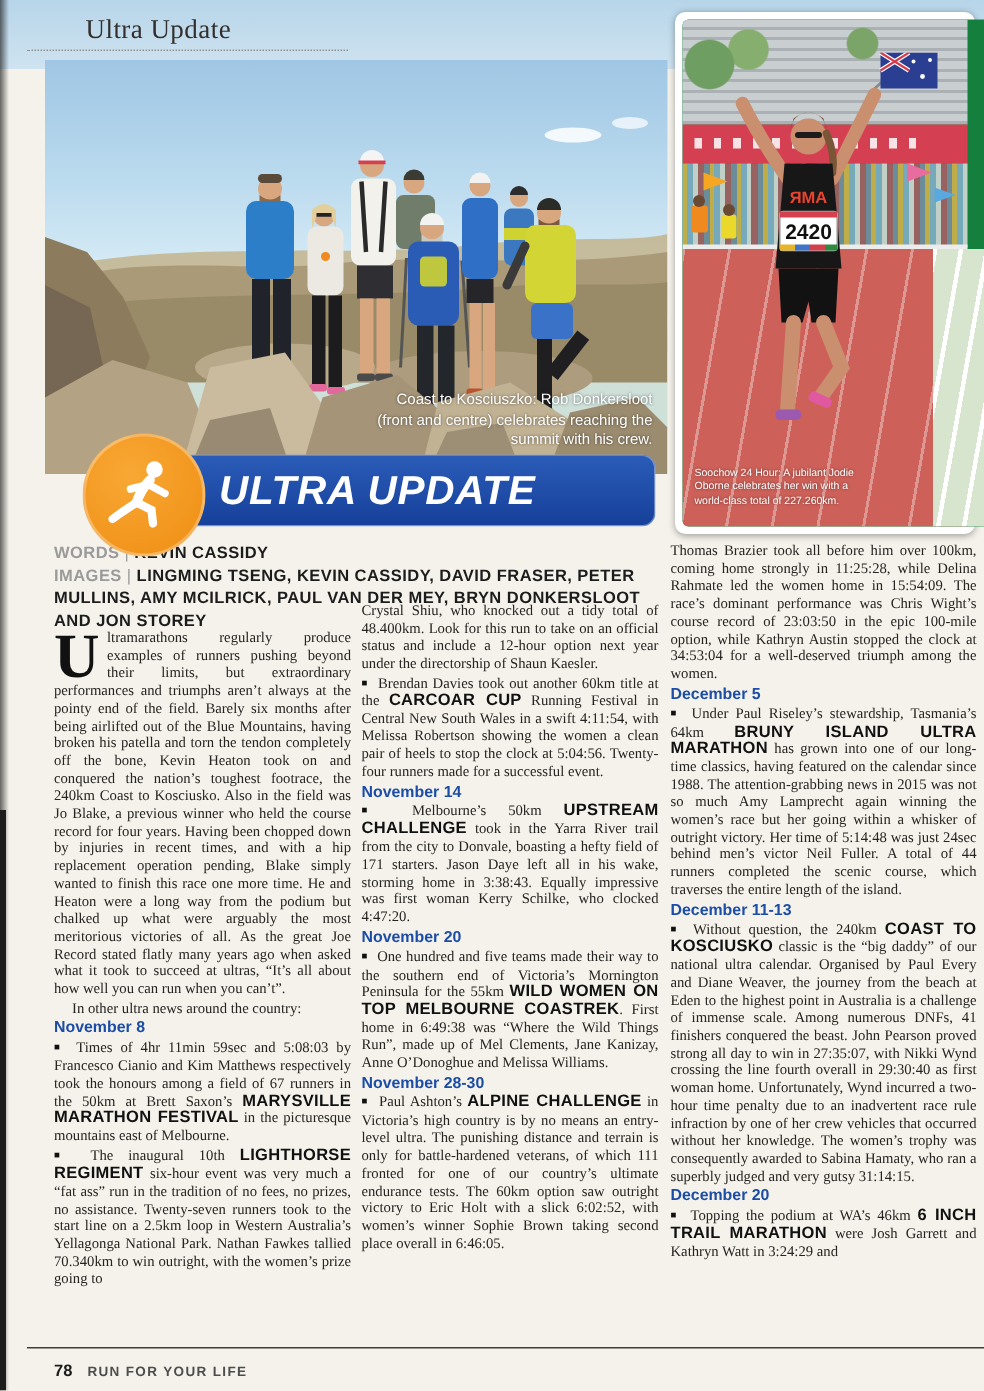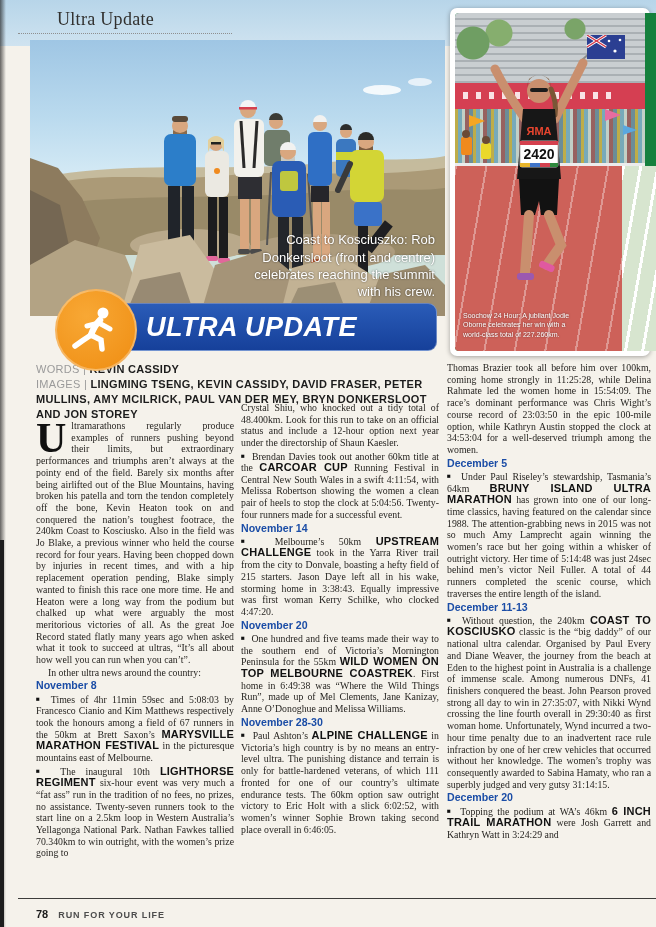--- a/index.html
+++ b/index.html
@@ -13,21 +13,21 @@
 
   .header{position:absolute;left:57px;top:9px;font-family:"Liberation Serif",serif;
        font-size:18px;color:#31302e;letter-spacing:.3px;}
   .header-rule{position:absolute;left:18px;top:33px;width:214px;border-top:1px dotted #8f8f8f;}
 
   
   .mainphoto{position:absolute;left:30px;top:40px;width:415px;height:276px;overflow:hidden;
        background:linear-gradient(180deg,#9fc6e4 0%,#badaee 28%,#d8ecf6 52%,#e9f3f8 60%,#cfe0d9 70%);}
   .mainphoto svg{position:absolute;left:0;top:0;}
   .photo-caption-main{position:absolute;right:10px;bottom:16px;width:195px;text-align:right;
-       color:#fff;font-family:"Liberation Sans",sans-serif;font-size:13px;line-height:1.32;
+       color:#fff;font-family:"Liberation Sans",sans-serif;font-size:10px;line-height:1.32;
        text-shadow:0 0 2px rgba(0,0,0,.6);}
 
   
   .sidephoto{position:absolute;left:450px;top:8px;width:200px;height:348px;background:#fff;
        border-radius:7px;box-shadow:0 1px 5px rgba(0,0,0,.35);padding:0;}
   .sidephoto .inner{position:absolute;left:5px;top:5px;width:190px;height:338px;border-radius:4px;
        overflow:hidden;background:#15803d;padding-left:35px;}
   .band-build{position:absolute;left:0;top:0;width:190px;height:70px;
        background:
         radial-gradient(circle at 18px 30px,#6f9e63 0 16px,transparent 17px),
@@ -59,21 +59,21 @@
        border:1px solid rgba(255,255,255,.35);}
   .badge-pill span{margin-left:48px;color:#fff;font-family:"Liberation Sans",sans-serif;
        font-style:italic;font-weight:800;font-size:27px;letter-spacing:.5px;}
   .badge-circle{position:absolute;left:55px;top:289px;width:78px;height:78px;border-radius:50%;
        background:radial-gradient(circle at 38% 32%,#f8a835,#ef8d12);z-index:5;
        border:2px solid rgba(255,255,255,.3);display:flex;align-items:center;justify-content:center;}
 
   
   .credits{position:absolute;left:36px;top:362px;width:408px;font-family:"Liberation Sans",sans-serif;
        font-size:11px;line-height:15px;letter-spacing:.3px;}
-  .clabel{color:#9a9a9a;font-weight:400;margin-top:24px;}
+  .clabel{color:#9a9a9a;font-weight:700;margin-top:24px;}
   .cbar{color:#9a9a9a;}
   .cname{color:#1c1c1c;font-weight:700;}
 
   
   .col{position:absolute;font-size:9.8px;line-height:11.7px;color:#262421;text-align:justify;}
   .col p{margin:0 0 1px 0;}
   .dropcap{float:left;font-size:42px;line-height:33px;font-weight:700;color:#111;
        margin:2px 5px 0 0;font-family:"Liberation Serif",serif;}
   .leadin{text-indent:12px;}
   .date{font-family:"Liberation Sans",sans-serif;font-weight:700;font-size:10.6px;
@@ -287,21 +287,21 @@
     <p class="para intro"><span class="dropcap">U</span>ltramarathons regularly produce examples of runners pushing beyond their limits, but extraordinary performances and triumphs aren’t always at the pointy end of the field. Barely six months after being airlifted out of the Blue Mountains, having broken his patella and torn the tendon completely off the bone, Kevin Heaton took on and conquered the nation’s toughest footrace, the 240km Coast to Kosciusko. Also in the field was Jo Blake, a previous winner who held the course record for four years. Having been chopped down by injuries in recent times, and with a hip replacement operation pending, Blake simply wanted to finish this race one more time. He and Heaton were a long way from the podium but chalked up what were arguably the most meritorious victories of all. As the great Joe Record stated flatly many years ago when asked what it took to succeed at ultras, “It’s all about how well you can run when you can’t”.</p>
     <p class="leadin">In other ultra news around the country:</p>
     <div class="date">November 8</div>
     <p><span class="sq">■</span> <span>Times of 4hr 11min 59sec and 5:08:03 by Francesco Cianio and Kim Matthews respectively took the honours among a field of 67 runners in the 50km at Brett Saxon’s </span><span class="race">MARYSVILLE MARATHON FESTIVAL</span><span> in the picturesque mountains east of Melbourne.</span></p>
     <p><span class="sq">■</span> <span>The inaugural 10th </span><span class="race">LIGHTHORSE REGIMENT</span><span> six-hour event was very much a “fat ass” run in the tradition of no fees, no prizes, no assistance. Twenty-seven runners took to the start line on a 2.5km loop in Western Australia’s Yellagonga National Park. Nathan Fawkes tallied 70.340km to win outright, with the women’s prize going to</span></p>
   </div>
 <div class="col" style="left:241px;top:402px;width:198px;">
     <p><span>Crystal Shiu, who knocked out a tidy total of 48.400km. Look for this run to take on an official status and include a 12-hour option next year under the directorship of Shaun Kaesler.</span></p>
     <p><span class="sq">■</span> <span>Brendan Davies took out another 60km title at the </span><span class="race">CARCOAR CUP</span><span> Running Festival in Central New South Wales in a swift 4:11:54, with Melissa Robertson showing the women a clean pair of heels to stop the clock at 5:04:56. Twenty-four runners made for a successful event.</span></p>
     <div class="date">November 14</div>
-    <p><span class="sq">■</span> <span>Melbourne’s 50km </span><span class="race">UPSTREAM CHALLENGE</span><span> took in the Yarra River trail from the city to Donvale, boasting a hefty field of 215 starters. Jason Daye left all in his wake, storming home in 3:38:43. Equally impressive was first woman Kerry Schilke, who clocked 4:47:20.</span></p>
+    <p><span class="sq">■</span> <span>Melbourne’s 50km </span><span class="race">UPSTREAM CHALLENGE</span><span> took in the Yarra River trail from the city to Donvale, boasting a hefty field of 171 starters. Jason Daye left all in his wake, storming home in 3:38:43. Equally impressive was first woman Kerry Schilke, who clocked 4:47:20.</span></p>
     <div class="date">November 20</div>
     <p><span class="sq">■</span> <span>One hundred and five teams made their way to the southern end of Victoria’s Mornington Peninsula for the 55km </span><span class="race">WILD WOMEN ON TOP MELBOURNE COASTREK</span><span>. First home in 6:49:38 was “Where the Wild Things Run”, made up of Mel Clements, Jane Kanizay, Anne O’Donoghue and Melissa Williams.</span></p>
     <div class="date">November 28-30</div>
     <p><span class="sq">■</span> <span>Paul Ashton’s </span><span class="race">ALPINE CHALLENGE</span><span> in Victoria’s high country is by no means an entry-level ultra. The punishing distance and terrain is only for battle-hardened veterans, of which 111 fronted for one of our country’s ultimate endurance tests. The 60km option saw outright victory to Eric Holt with a slick 6:02:52, with women’s winner Sophie Brown taking second place overall in 6:46:05.</span></p>
   </div>
 <div class="col" style="left:447px;top:362px;width:204px;">
     <p><span>Thomas Brazier took all before him over 100km, coming home strongly in 11:25:28, while Delina Rahmate led the women home in 15:54:09. The race’s dominant performance was Chris Wight’s course record of 23:03:50 in the epic 100-mile option, while Kathryn Austin stopped the clock at 34:53:04 for a well-deserved triumph among the women.</span></p>
     <div class="date">December 5</div>
     <p><span class="sq">■</span> <span>Under Paul Riseley’s stewardship, Tasmania’s 64km </span><span class="race">BRUNY ISLAND ULTRA MARATHON</span><span> has grown into one of our long-time classics, having featured on the calendar since 1988. The attention-grabbing news in 2015 was not so much Amy Lamprecht again winning the women’s race but her going within a whisker of outright victory. Her time of 5:14:48 was just 24sec behind men’s victor Neil Fuller. A total of 44 runners completed the scenic course, which traverses the entire length of the island.</span></p>
     <div class="date">December 11-13</div>

